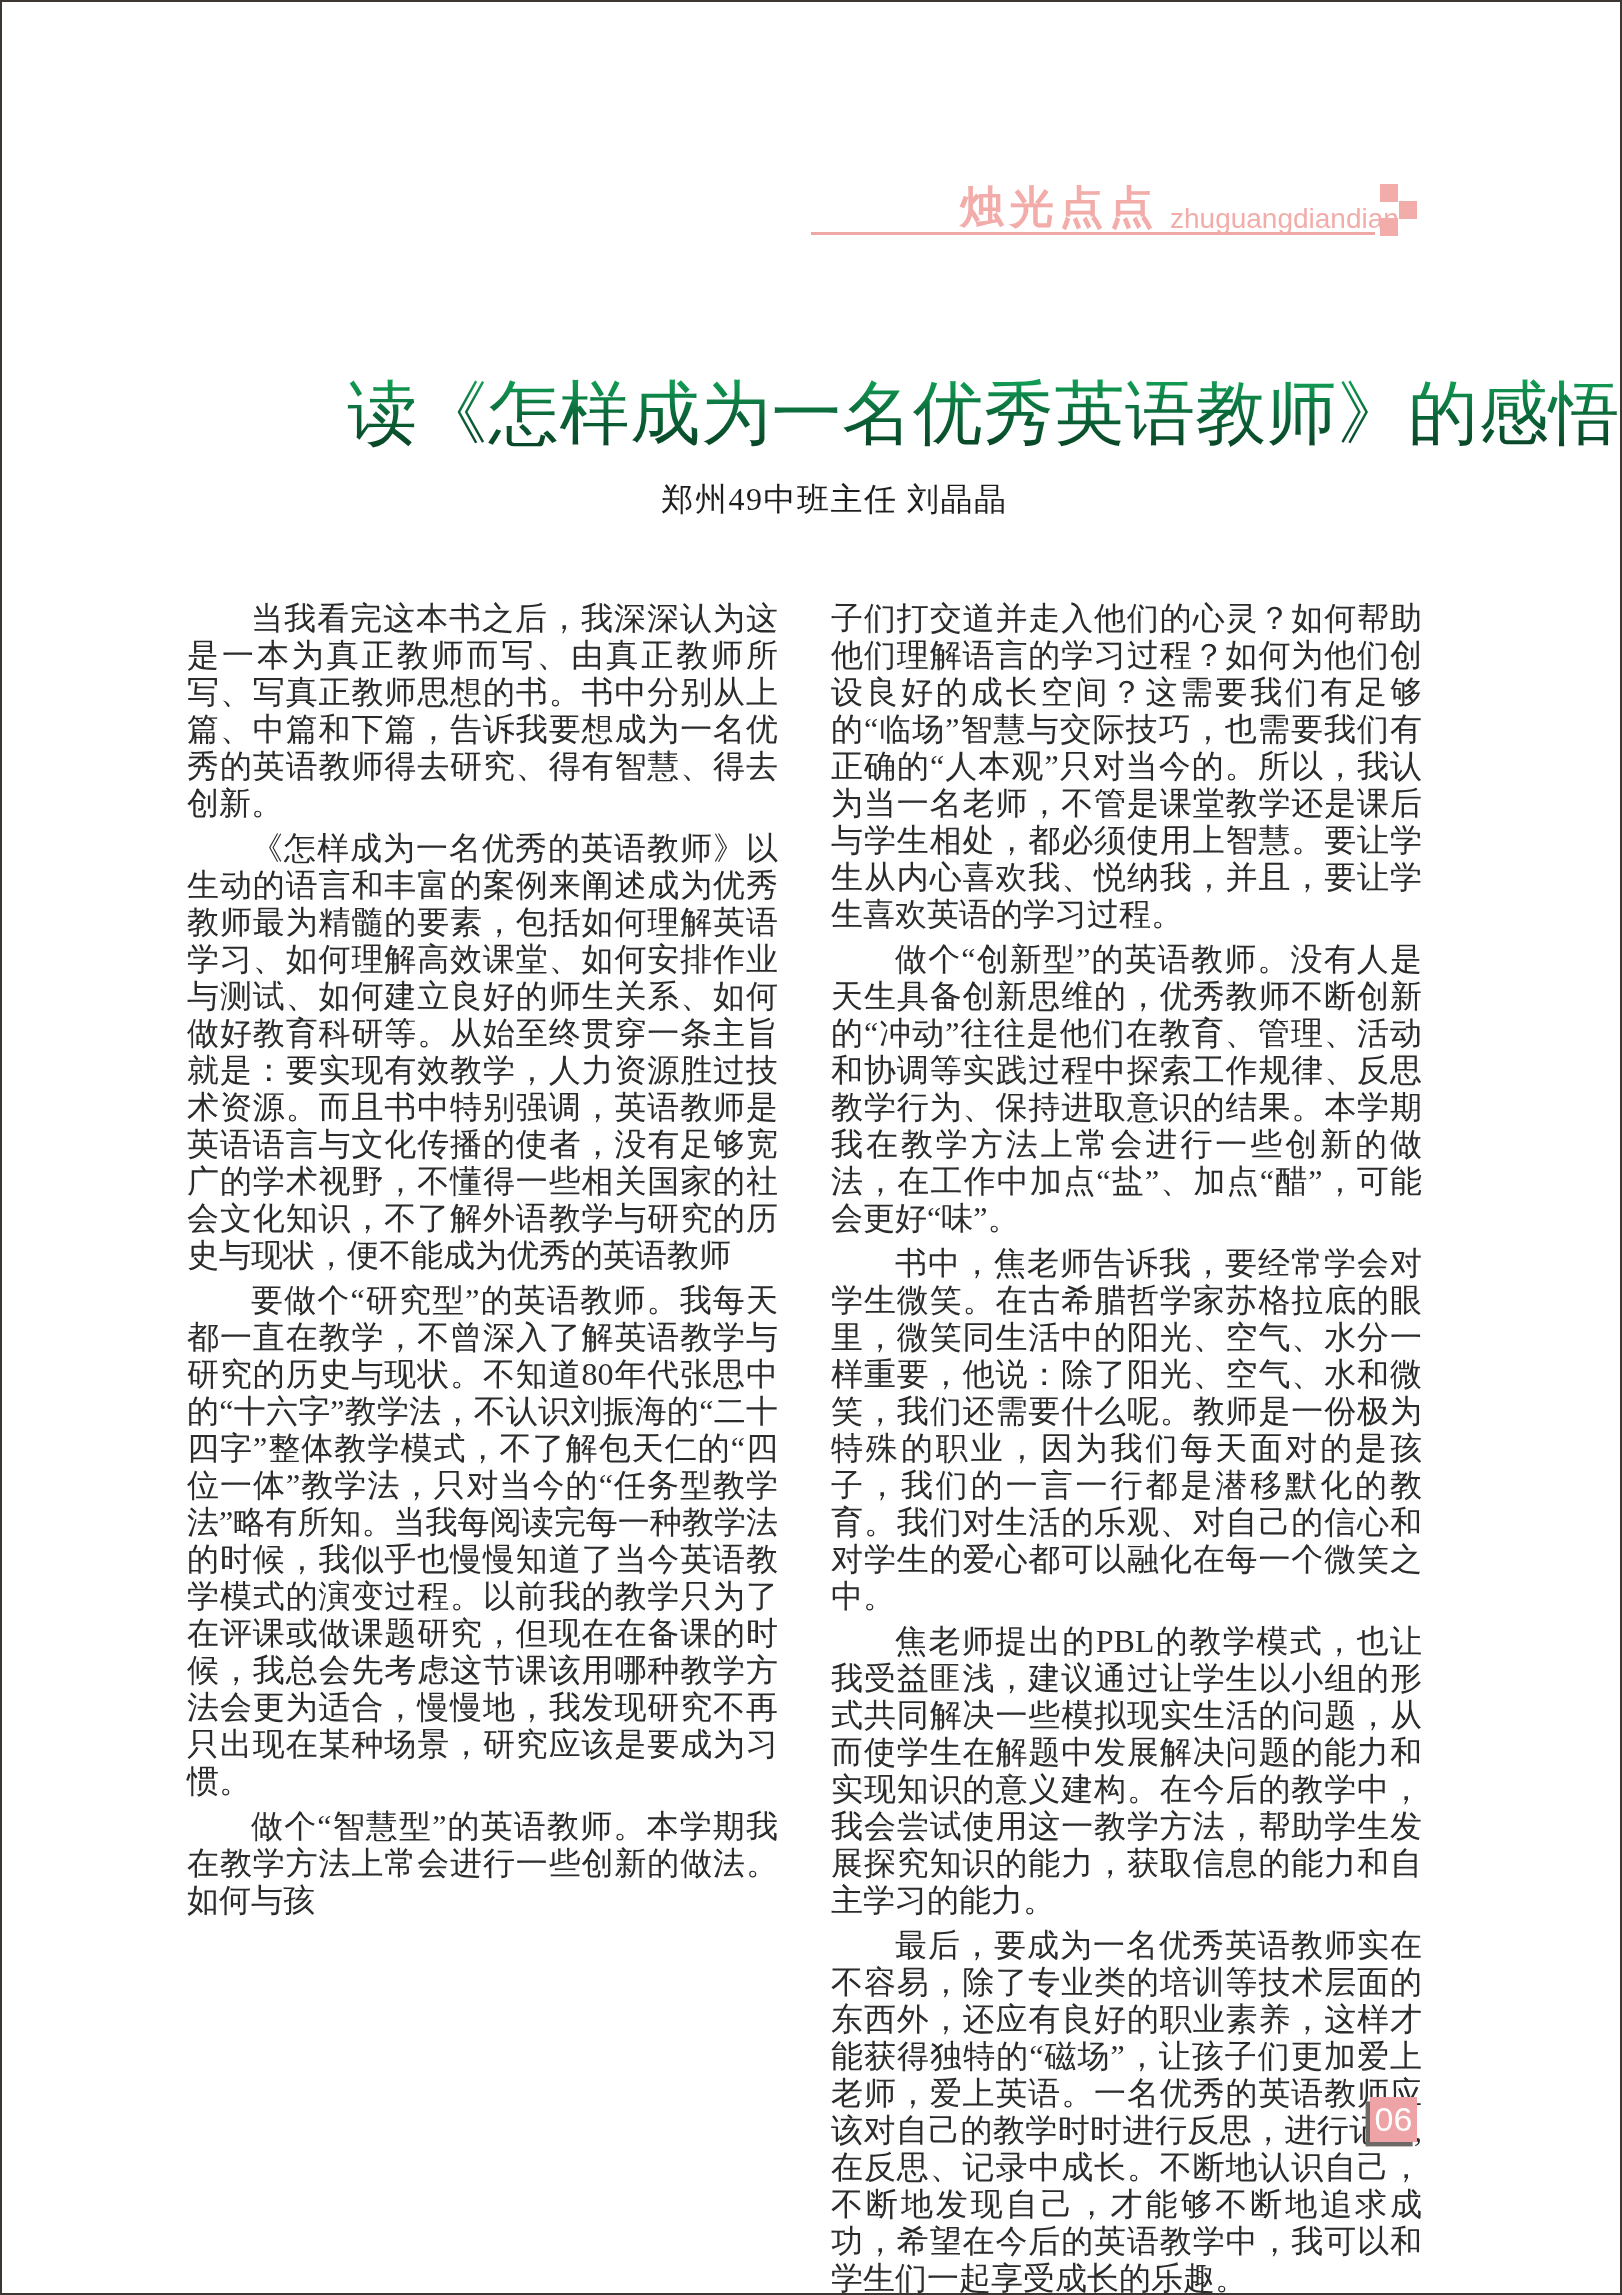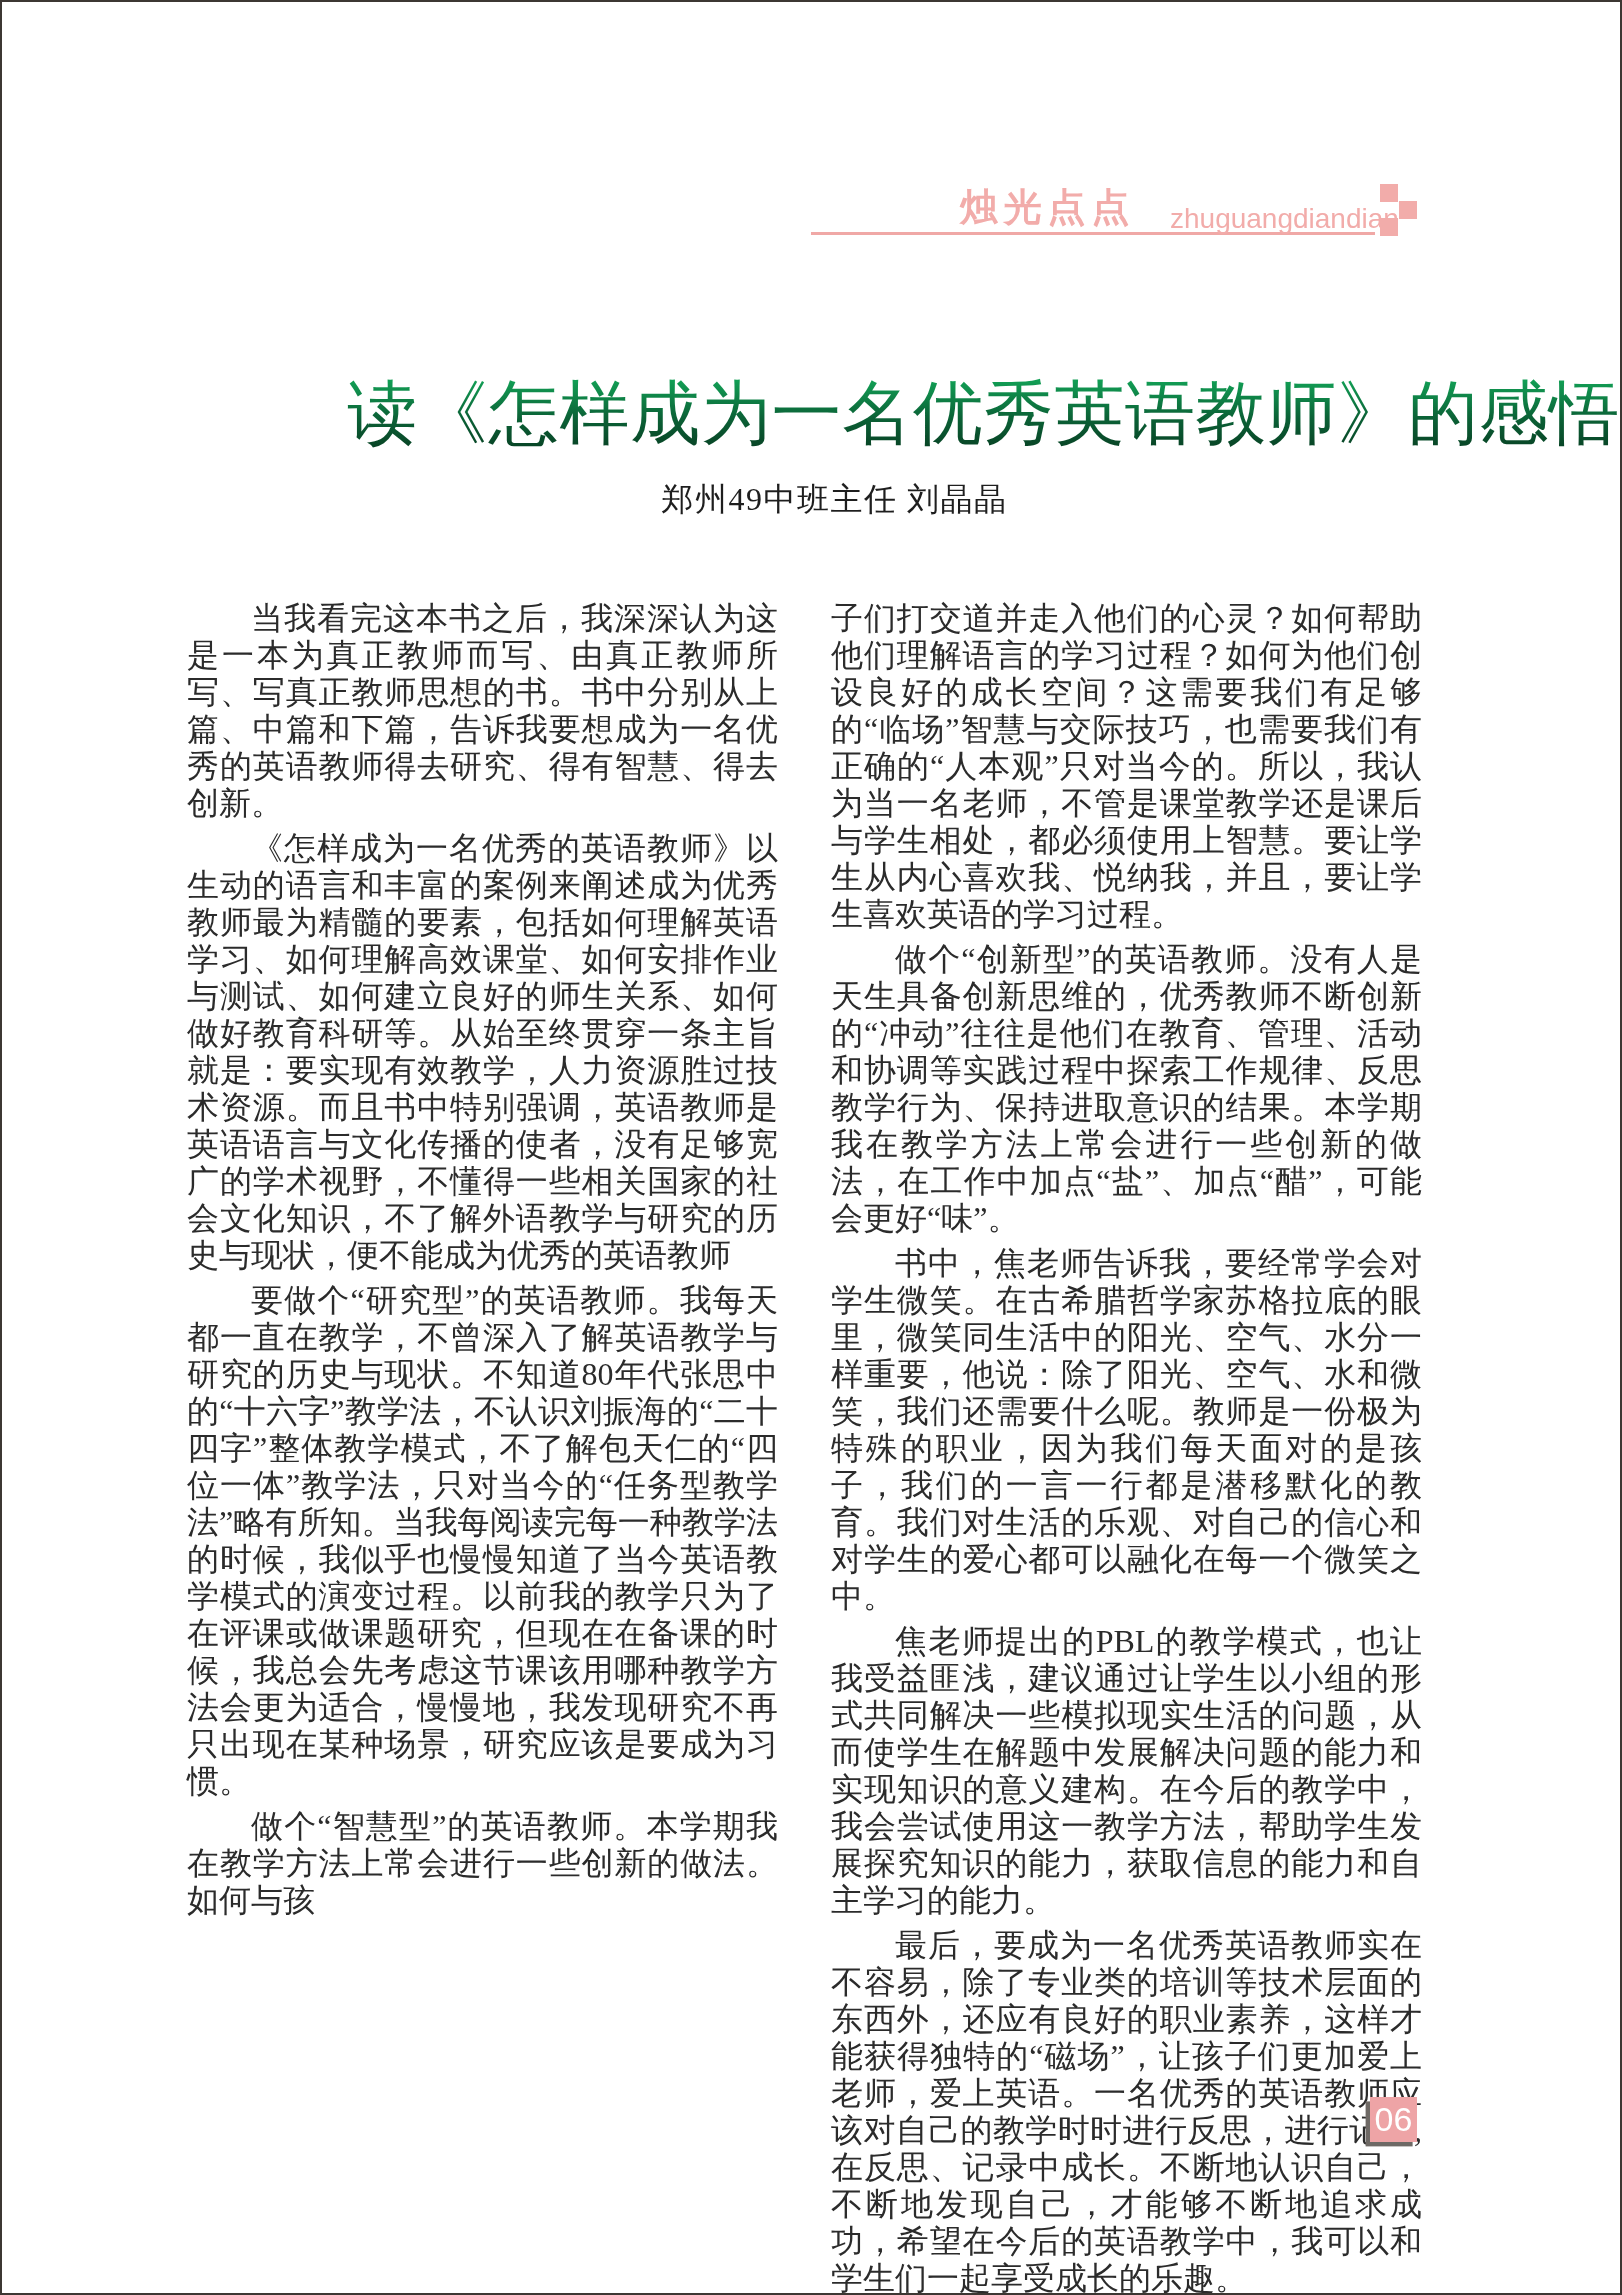--- a/index.html
+++ b/index.html
@@ -13,21 +13,21 @@
     font-family:"Liberation Serif", serif;
   }
   
   .header-underline{
     position:absolute;left:809px;top:230px;
     width:564px;height:2.9px;background:#f0a8a6;
   }
   .header-cn{
     position:absolute;left:958px;top:183px;
     font-family:"Liberation Sans", sans-serif;
-    font-weight:bold;font-size:38px;line-height:44px;
+    font-weight:bold;font-size:44px;line-height:44px;
     letter-spacing:5.8px;color:#f2acaa;white-space:nowrap;
   }
   .header-py{
     position:absolute;left:1168px;top:203px;
     font-family:"Liberation Sans", sans-serif;
     font-size:28px;line-height:28px;color:#f2acaa;white-space:nowrap;
   }
   .sq{position:absolute;width:17.5px;height:17.5px;background:#f2acaa;}
   .sq1{left:1378px;top:182px;}
   .sq2{left:1397px;top:199px;}

